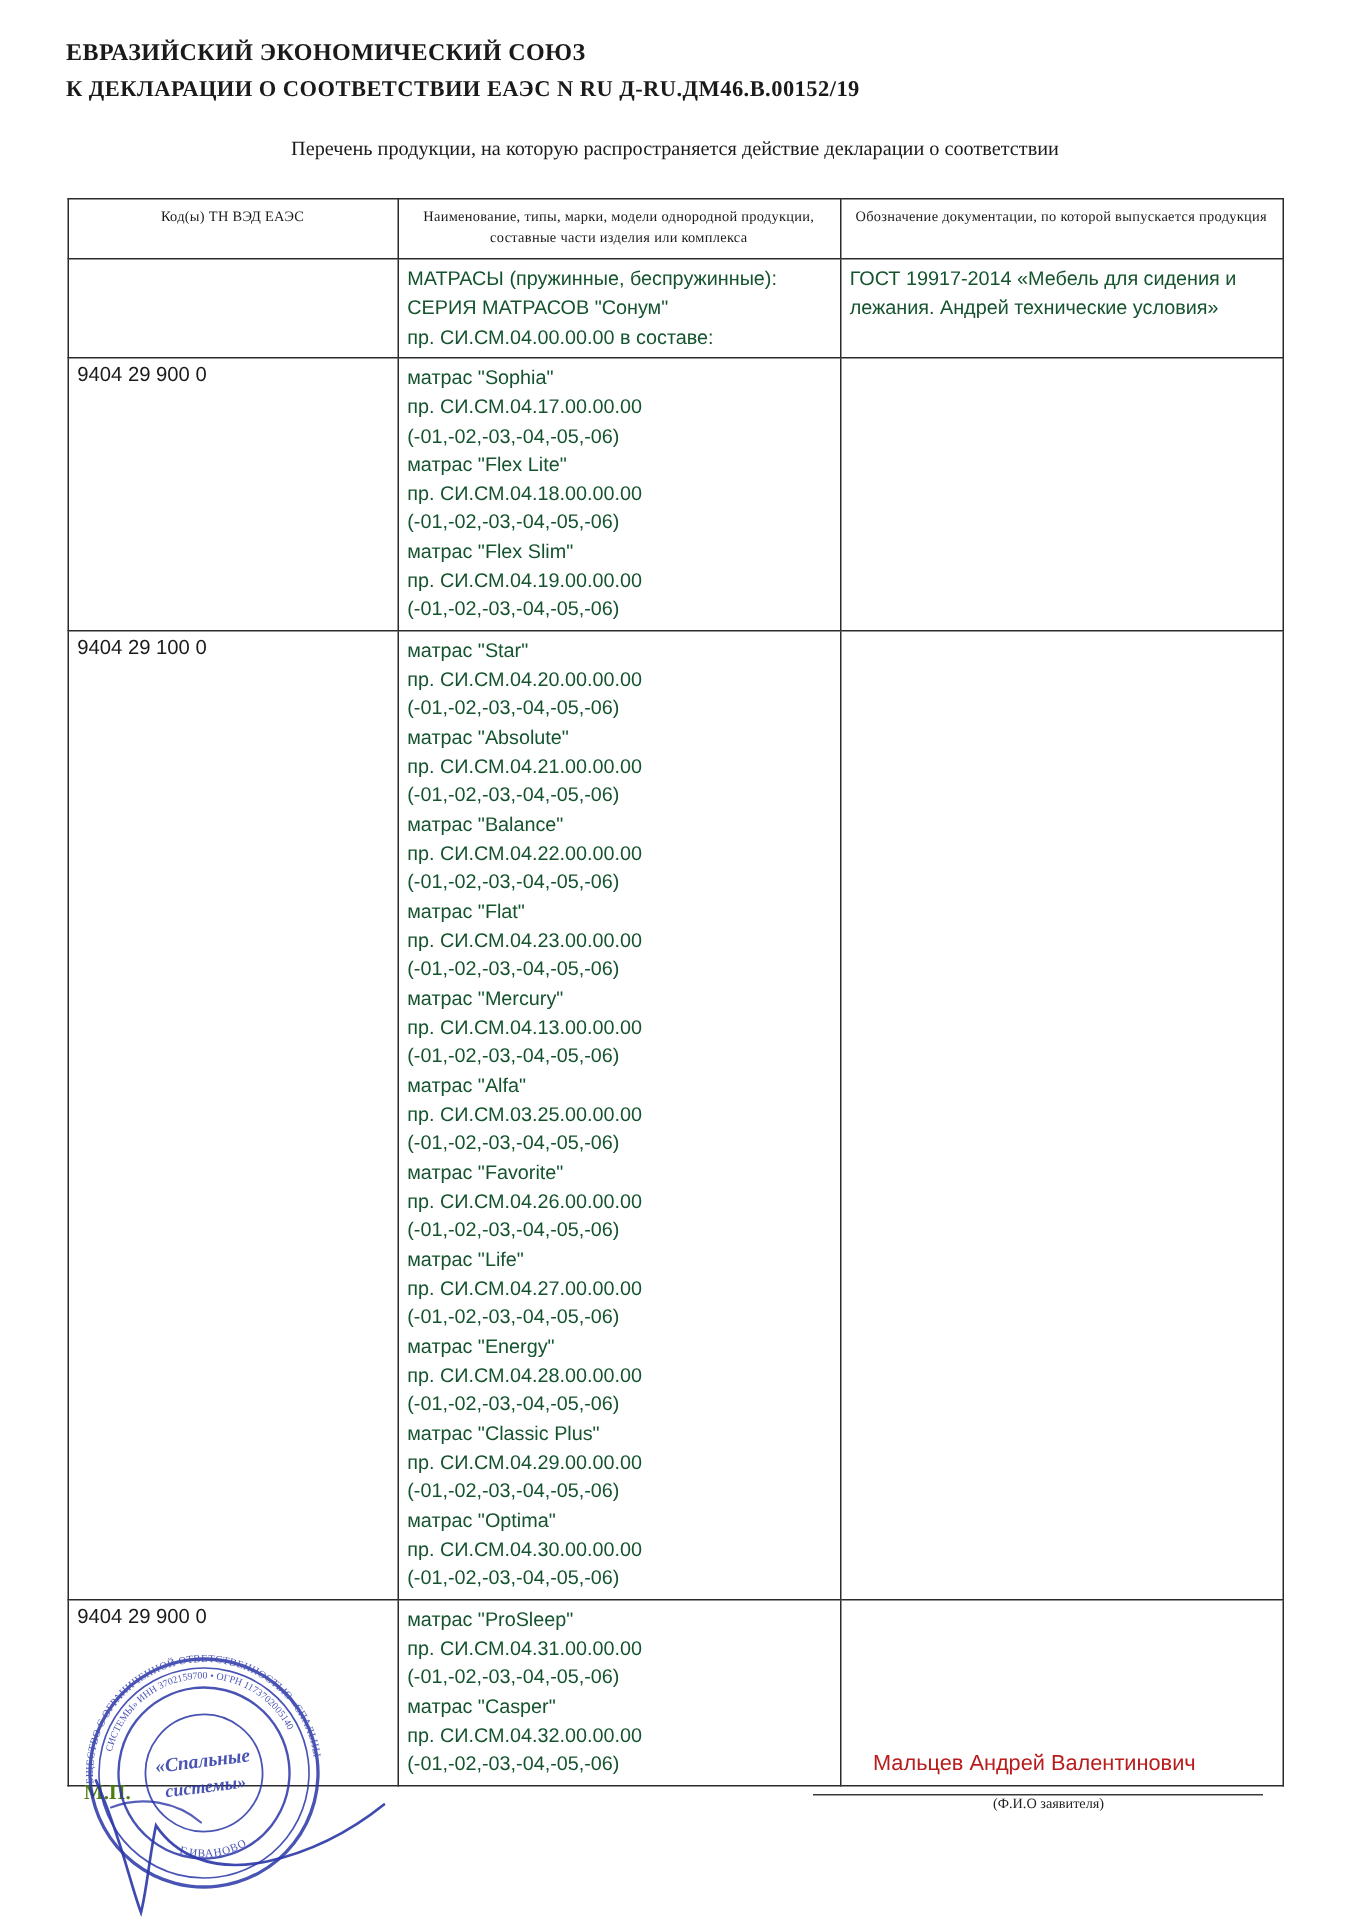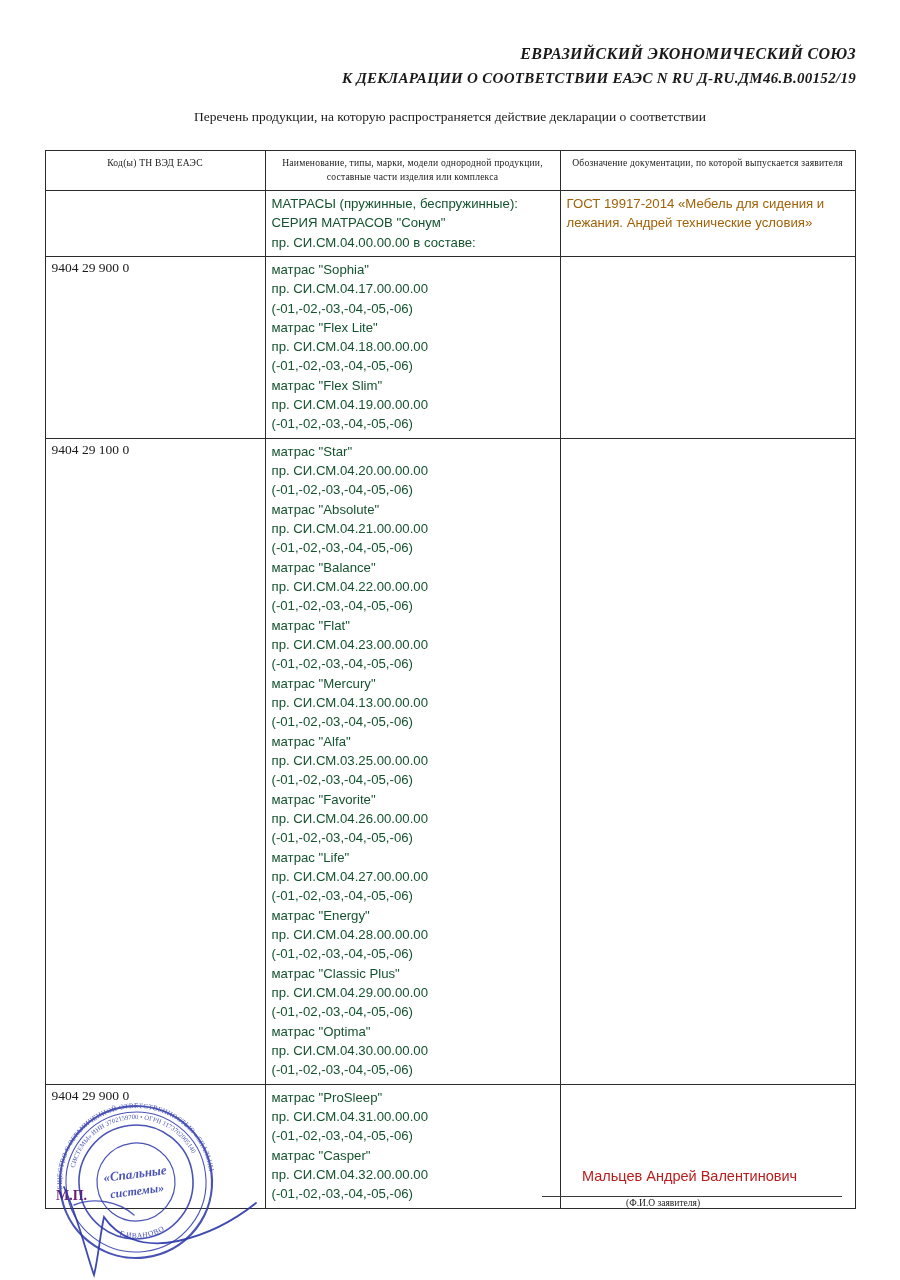--- a/index.html
+++ b/index.html
@@ -16,23 +16,22 @@
     overflow: hidden;
   }
   .page {
     position: relative;
     width: 900px;
     height: 1280px;
     box-sizing: border-box;
     padding: 18px 44px 0 44px;
   }
   .doc-header {
-    text-align: right;
-    margin-top: 24px;
-    font-style: italic;
+    text-align: left;
+    margin-top: 6px;
   }
   .doc-header .line {
     font-weight: bold;
     font-size: 15.5px;
     letter-spacing: 0.3px;
     line-height: 1.55;
     font-family: "Liberation Serif", serif;
   }
   .doc-header .line1 { font-size: 16px; }
   .doc-header .line3 { font-size: 15px; }
@@ -64,40 +63,40 @@
     line-height: 1.45;
     padding: 5px 8px 6px 8px;
     letter-spacing: 0.2px;
   }
   col.c1 { width: 220px; }
   col.c2 { width: 295px; }
   col.c3 { width: 295px; }
 
   td.code-cell {
     font-size: 13.5px;
-    font-family: Liberation Serif, serif;
+    font-family: Liberation Sans, sans-serif;
     white-space: nowrap;
     padding-top: 5px;
     padding-left: 7px;
   }
   td.name-cell {
     font-size: 13.2px;
     font-family: "Liberation Sans", sans-serif;
     line-height: 1.465;
     padding-top: 5px;
     padding-left: 7px;
     color: #14532d;
   }
   td.docs-cell {
     font-size: 13.2px;
     font-family: "Liberation Sans", sans-serif;
     line-height: 1.465;
     padding-top: 5px;
     padding-left: 7px;
-    color: #a16207;
+    color: #14532d;
   }
   .nm-line { display: block; white-space: nowrap; }
 
   
   .sign-area {
     position: absolute;
     left: 44px;
     right: 44px;
     top: 1168px;
     height: 100px;
@@ -113,36 +112,36 @@
   }
   .sign-rule {
     position: absolute;
     left: 498px;
     top: 28px;
     width: 300px;
     border-bottom: 1px solid #3a3a3a;
   }
   .sign-caption {
     position: absolute;
-    left: 564px;
+    left: 600px;
     top: 30px;
     font-size: 9.5px;
     font-family: "Liberation Serif", serif;
     color: #222;
     white-space: nowrap;
     padding-left: 18px;
   }
   .mp-label {
     position: absolute;
     left: 12px;
     top: 20px;
     font-size: 14px;
     font-family: "Liberation Serif", serif;
     font-weight: bold;
-    color: #701a75;
+    color: #4d7c0f;
   }
 
   
   .stamp {
     position: absolute;
     left: 46px;
     top: 1092px;
     width: 180px;
     height: 180px;
     pointer-events: none;
@@ -172,21 +171,21 @@
   <table class="product-table">
     <colgroup>
       <col class="c1">
         <col class="c2">
         <col class="c3">
     </colgroup>
     <thead>
       <tr>
         <th>Код(ы) ТН ВЭД ЕАЭС</th>
         <th>Наименование, типы, марки, модели однородной продукции, составные части изделия или комплекса</th>
-        <th>Обозначение документации, по которой выпускается заявителя</th>
+        <th>Обозначение документации, по которой выпускается продукция</th>
       </tr>
     </thead>
     <tbody>
 
       <tr>
         <td class="code-cell"></td>
         <td class="name-cell">
           <span class="nm-line">МАТРАСЫ (пружинные, беспружинные):</span>
           <span class="nm-line">СЕРИЯ МАТРАСОВ "Сонум"</span>
           <span class="nm-line">пр. СИ.СМ.04.00.00.00 в составе:</span>

